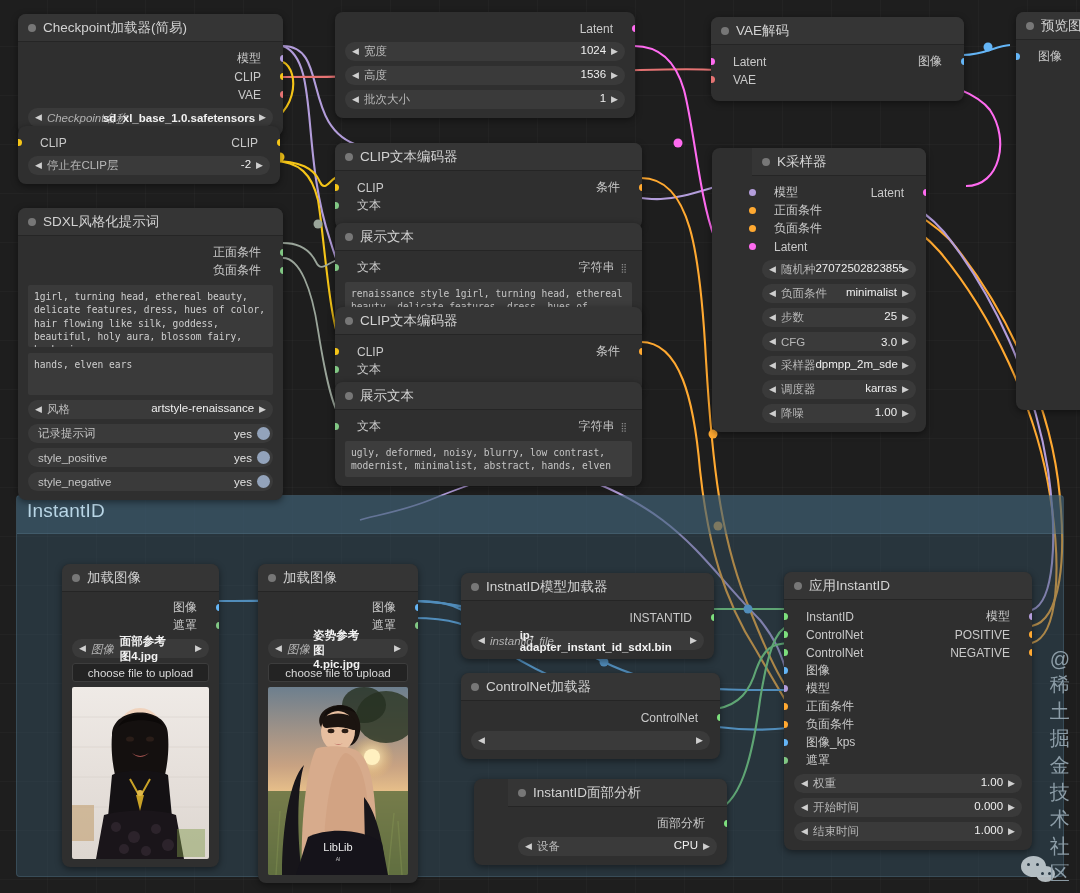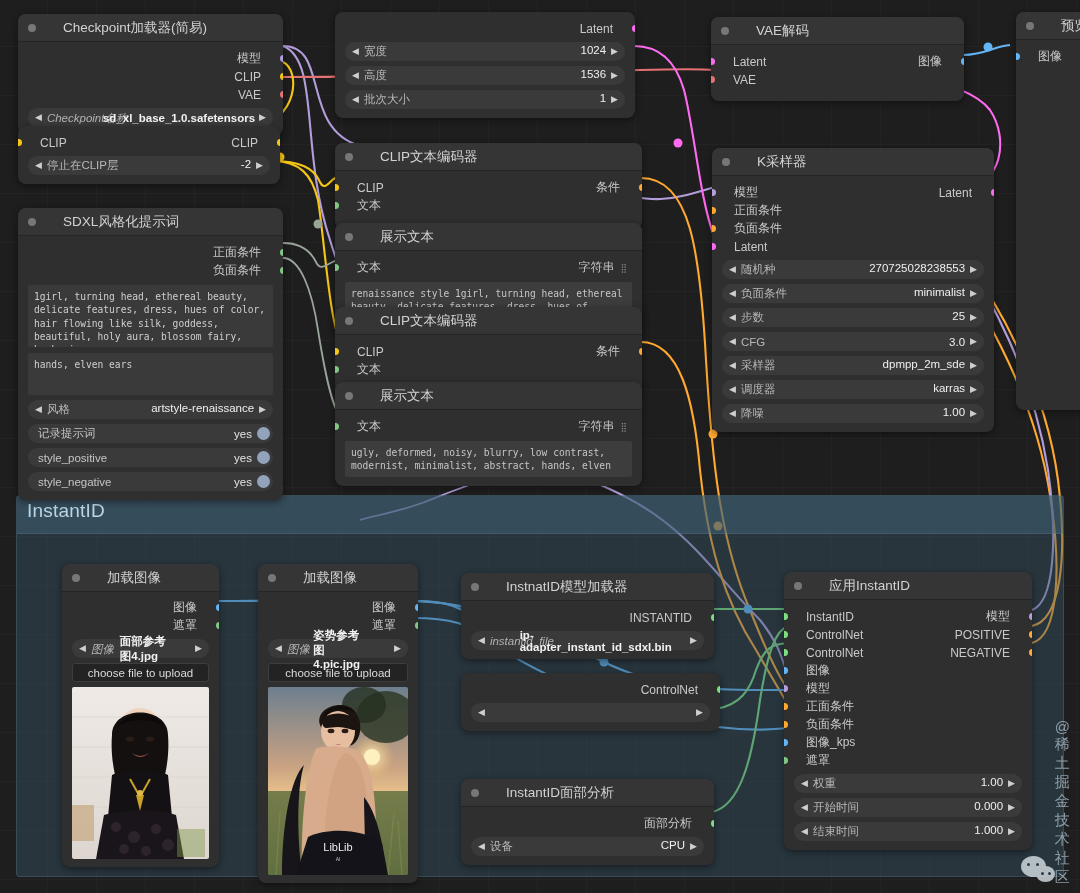--- a/index.html
+++ b/index.html
@@ -41,21 +41,21 @@
   
   .node {
     position:absolute;
     background:#2f2f2f;
     border-radius:8px;
     box-shadow:0 2px 7px rgba(0,0,0,.45);
     overflow:hidden;
   }
   .node-head {
     height:28px; background:#353535;
-    display:flex; align-items:center; gap:27px;
+    display:flex; align-items:center; gap:7px;
     padding:0 10px;
     border-bottom:1px solid #252525;
   }
   .node-dot { width:8px; height:8px; border-radius:50%; background:#777; flex:none; }
   .node-title { font-size:13.5px; color:#d2d2d2; white-space:nowrap; }
   .node-body { padding:7px 0 9px 0; position:relative; }
 
   
   .slot {
     height:17px; display:flex; align-items:center;
@@ -127,21 +127,21 @@
   .grip { letter-spacing:1px; font-size:9px; color:#8a8a8a; }
 
   .imgbox { margin:5px 10px 0 10px; border-radius:2px; overflow:hidden; position:relative; }
 
   .wm {
     position:absolute; right:8px; bottom:10px;
     display:flex; align-items:flex-end; gap:11px;
     opacity:.85;
   }
   .wm-main { font-size:27px; color:#cdd6db; letter-spacing:1px; }
-  .wm-sub { position:absolute; right:2px; bottom:-4px; font-size:15px; color:#9fb0bb; }
+  .wm-sub { position:absolute; right:2px; bottom:-4px; font-size:20px; color:#9fb0bb; }
   .wechat { position:relative; width:40px; height:27px; }
   .wechat .b1,.wechat .b2 {
     position:absolute; border-radius:50%; background:#cdd6db;
   }
   .wechat .b1 { width:25px; height:21px; left:0; top:0; }
   .wechat .b2 { width:19px; height:16px; left:15px; top:10px; }
   .wechat i {
     position:absolute; width:3px; height:3px; border-radius:50%; background:#2b3b47;
   }
 </style>
@@ -454,21 +454,21 @@
       <span class="node-title">预览图像</span>
     </div>
     <div class="node-body" style="height:370px">
       <div class="slot in">
         <span class="sdot" style="background:#64b5f6"></span>
         <span class="lbl-in">图像</span>
       </div>
     </div>
   </div>
 
-  <div class="node" style="left:712px; top:148px; width:282px;">
+  <div class="node" style="left:712px; top:148px; width:214px;padding-left:40px;">
     <div class="node-head">
       <span class="node-dot"></span>
       <span class="node-title">K采样器</span>
     </div>
     <div class="node-body">
       <div class="slot both">
         <span class="sdot l" style="background:#b39ddb"></span>
         <span class="lbl-in">模型</span>
         <span class="lbl-out">Latent</span>
         <span class="sdot r" style="background:#ff6bf0"></span>
@@ -701,35 +701,39 @@
             <span class="a">instantid_file</span>
             <span class="b" style="left:54%">ip-adapter_instant_id_sdxl.bin</span>
           </span>
           <span class="arrow">▶</span>
         </div>
       </div>
     </div>
   </div>
 
   <div class="node" style="left:461px; top:673px; width:259px;">
+    <div class="node-head">
+      <span class="node-dot"></span>
+      <span class="node-title">ControlNet加载器</span>
+    </div>
     <div class="node-body">
       <div class="slot out">
         <span class="lbl-out">ControlNet</span>
         <span class="sdot" style="background:#7ddf7d"></span>
       </div>
       <div class="wrow">
         <div class="widget">
           <span class="arrow">◀</span>
           <span class="arrow">▶</span>
         </div>
       </div>
     </div>
   </div>
 
-  <div class="node" style="left:461px; top:779px; width:253px;">
+  <div class="node" style="left:474px; top:779px; width:253px;padding-left:34px;">
     <div class="node-head">
       <span class="node-dot"></span>
       <span class="node-title">InstantID面部分析</span>
     </div>
     <div class="node-body">
       <div class="slot out">
         <span class="lbl-out">面部分析</span>
         <span class="sdot" style="background:#7ddf7d"></span>
       </div>
       <div class="wrow">

